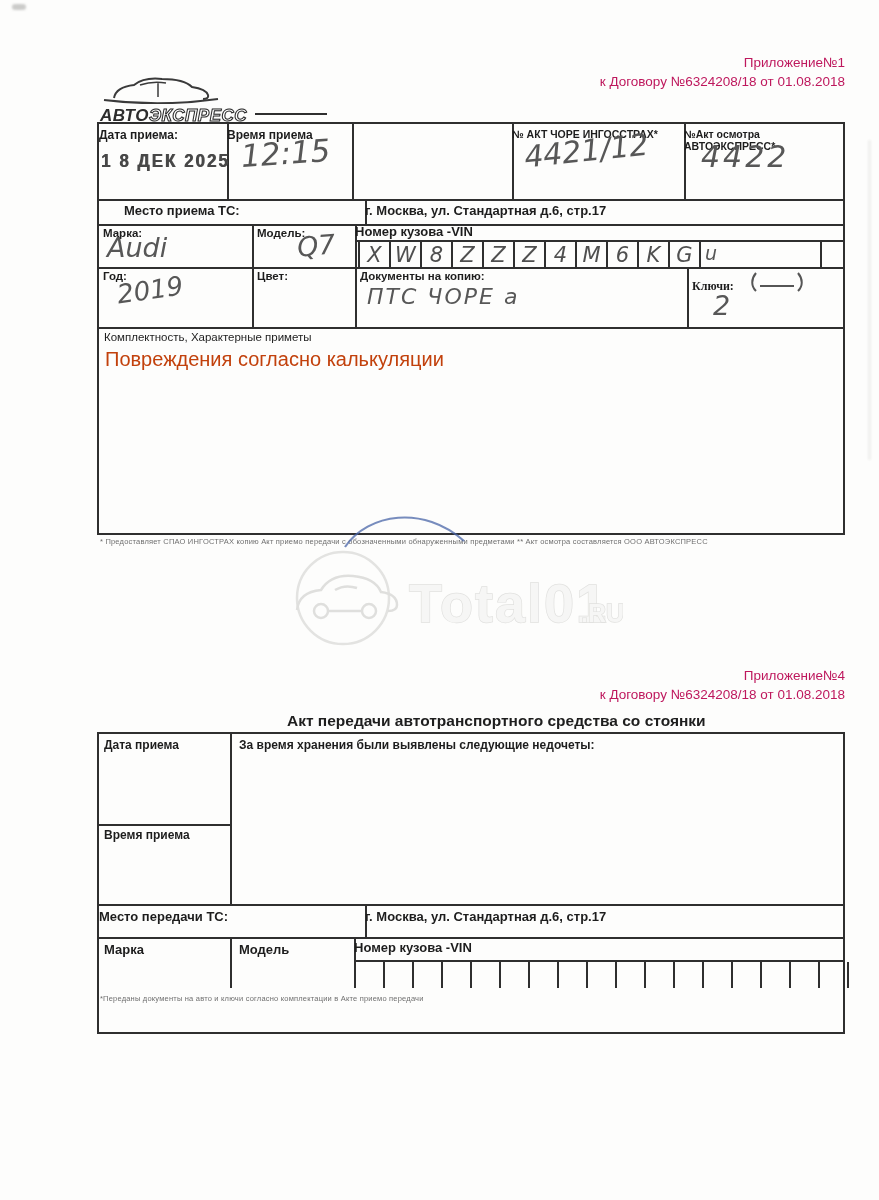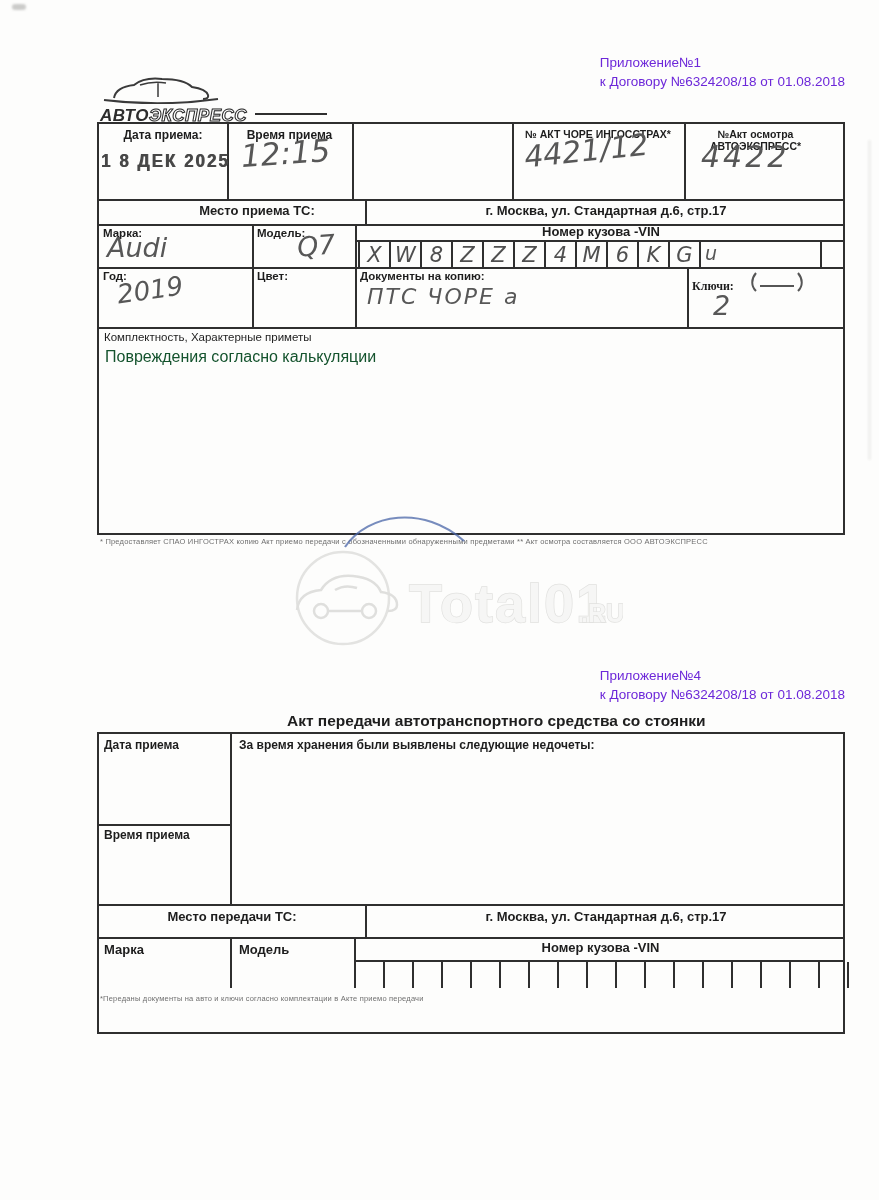--- a/index.html
+++ b/index.html
@@ -8,33 +8,33 @@
 
   
   .abs { position:absolute; }
 
   
   .tbl { position:absolute; border:2px solid #2f2f2f; box-sizing:border-box; }
   .vl  { position:absolute; width:2px; background:#2f2f2f; }
   .hl  { position:absolute; height:2px; background:#2f2f2f; }
 
   .lbl  { position:absolute; font-weight:600; color:#1d1d1d; line-height:1.1; }
-  .lbl.c { text-align:center; }
+  .lbl.c { }
 
   
   .hand { position:absolute; font-family:"DejaVu Sans", sans-serif; font-style:italic;
           color:#575757; white-space:nowrap; line-height:1; }
 
   
   .stamp { position:absolute; font-family:"Liberation Sans", sans-serif; font-weight:700;
            color:#474747; letter-spacing:2px; font-size:17px; white-space:nowrap;
            text-shadow:0.6px 0 0 #5a5a5a; transform:scaleY(1.08); }
 
   
-  .appendix { position:absolute; right:34px; text-align:left; font-size:13.5px; color:#6d28d9; }
+  .appendix { position:absolute; right:34px; text-align:right; font-size:13.5px; color:#be185d; }
   .appendix .line1 { margin-bottom:4px; }
 
   .doc-title { position:absolute; font-size:15.5px; font-weight:600; color:#1e1e1e; white-space:nowrap; }
   .t-underline { display:inline-block; width:72px; border-bottom:2px solid #2f2f2f; margin-left:2px; }
 
   
   .logo { position:absolute; left:100px; top:76px; width:132px; }
   .logo-text { font-size:17px; font-weight:700; font-style:italic; letter-spacing:0.5px;
                white-space:nowrap; margin-top:-2px; color:#2c2c2c; }
   .logo-outline { color:#ffffff; -webkit-text-stroke:1px #2c2c2c; text-shadow:0 0 1px #2c2c2c; }
@@ -44,21 +44,21 @@
   .vinrow span { display:flex; align-items:center; justify-content:center;
                  border-right:2px solid #2f2f2f; box-sizing:content-box;
                  font-family:"DejaVu Sans", sans-serif; font-style:italic;
                  color:#4f4f4f; overflow:visible; }
   .vinrow.f1 span { width:29px; font-size:21px; }
   .vinrow.f2 span { width:27px; }
 
   .footnote { position:absolute; font-size:7.5px; color:#6f6f6f; letter-spacing:0.2px;
               filter:blur(0.35px); white-space:nowrap; }
 
-  .big-note { position:absolute; font-size:16px; font-weight:500; color:#14532d; white-space:nowrap; }
+  .big-note { position:absolute; font-size:20px; font-weight:500; color:#c2410c; white-space:nowrap; }
 
   
   .wm { position:absolute; left:283px; top:548px; }
   .wm text { font-family:"Liberation Sans", sans-serif; font-weight:700;
              fill:#f6f6f5; stroke:#e1e1df; stroke-width:1.4px; paint-order:stroke; }
 
   .edge-shadow { position:absolute; right:8px; top:140px; width:3px; height:320px;
                  background:#d9d9d6; opacity:0.35; filter:blur(1px); }
   .corner-smudge { position:absolute; left:12px; top:4px; width:14px; height:6px;
                    background:#9a9a98; opacity:0.5; border-radius:3px; filter:blur(1px); }

